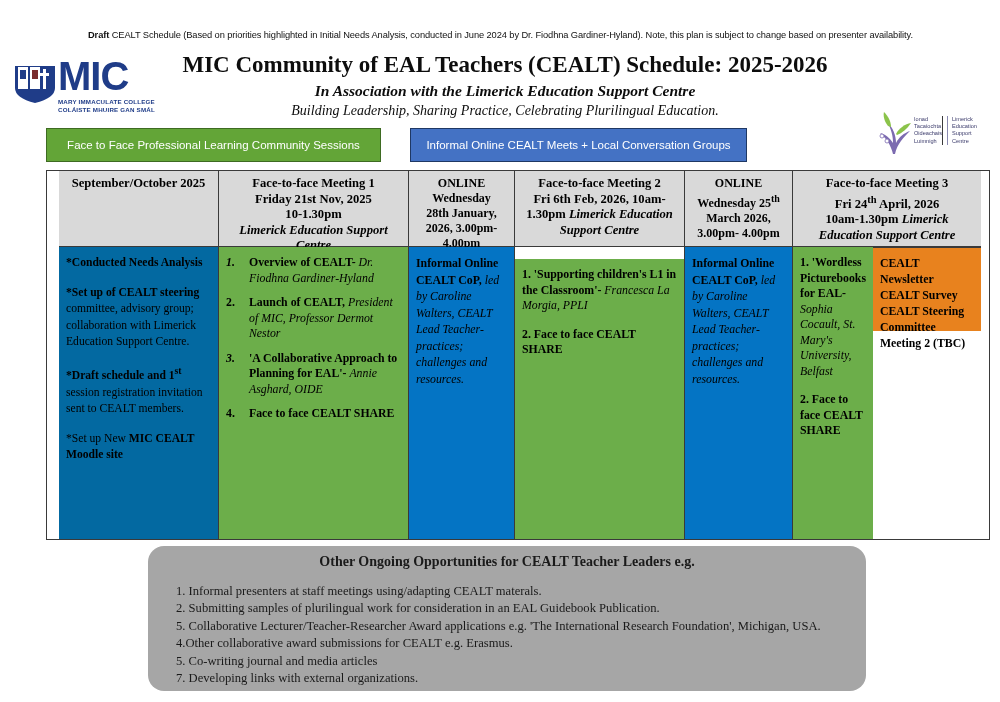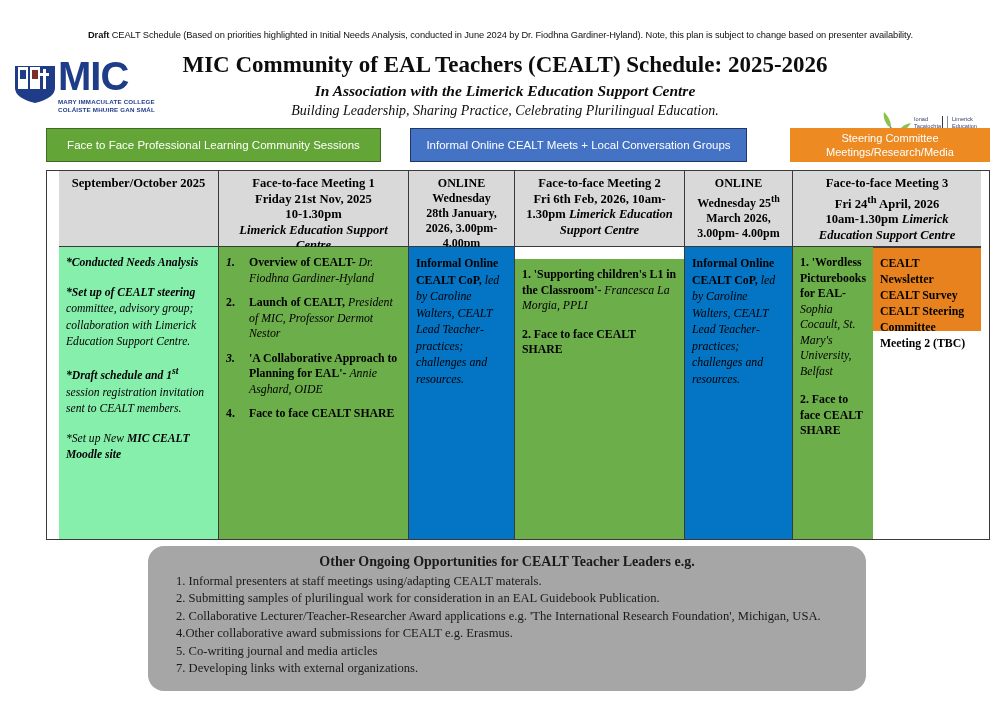--- a/index.html
+++ b/index.html
@@ -93,21 +93,21 @@
     padding:5px 5px 6px; text-align:center;
     font-size:12.6px; font-weight:bold; line-height:15.5px; color:#000;
     height:76px;
   }
   .head.small { font-size:12px; line-height:15px; }
   .head i { font-style:italic; }
 
   .body { flex:1; padding:8px 7px 6px; font-size:11.8px; line-height:15.5px; color:#000; }
   .body.green  { background:#6CAE4A; }
   .body.blue   { background:#0474C4; }
-  .body.orange { background:#86efac;font-style:italic; }
+  .body.orange { background:#0369a1; }
   .body b { font-weight:bold; }
   .body i { font-style:italic; }
 
   .c1 .body { font-size:11.6px; line-height:16.5px; }
   .c3 .body, .c5 .body { font-size:11.8px; line-height:16.5px; }
 
   .para { margin:0 0 13px 0; }
   .para:last-child { margin-bottom:0; }
   .tight { margin-bottom:0; }
 
@@ -125,21 +125,21 @@
                font-size:11.8px; line-height:16px; font-weight:bold;
                border-top:1.3px solid #3a3a3a; height:84px; }
 
   
   .ongoing {
     position:absolute; left:148px; top:546px; width:718px; height:145px;
     background:#A6A6A6; border-radius:16px; padding:7px 14px 6px;
     color:#1a1a1a;
   }
   .ongoing-title {
-    text-align:center; font-weight:bold; font-size:14px; line-height:18px; margin-bottom:2px;
+    text-align:center; font-weight:bold; font-size:14px; line-height:18px; margin-bottom:12px;
   }
   .ongoing-list { margin:0; padding:0; list-style:none; font-size:12.6px; line-height:17.4px; }
   .ongoing-list li { padding-left:14px; }
 </style>
 </head>
 <body>
 
 <div class="page">
 
   <div class="draft-note">
@@ -194,26 +194,20 @@
           <div>Support</div>
           <div>Centre</div>
         </div>
       </div>
     </div>
   </div>
 
   <div class="legend">
     <div class="legend-bar legend-green">Face to Face Professional Learning Community Sessions</div>
     <div class="legend-bar legend-blue">Informal Online CEALT Meets + Local Conversation Groups</div>
-    <div class="legend-bar legend-orange">
-      <div>
-        <div>Steering Committee</div>
-        <div>Meetings/Research/Media</div>
-      </div>
-    </div>
   </div>
 
   <div class="table">
 
     <div class="col c1">
       <div class="head">
         <span>September/October 2025</span>
       </div>
       <div class="body orange">
         <p class="para"><b>*Conducted Needs Analysis</b></p>
@@ -307,20 +301,20 @@
         </div>
       </div>
     </div>
   </div>
 
   <div class="ongoing">
     <div class="ongoing-title">Other Ongoing Opportunities for CEALT Teacher Leaders e.g.</div>
     <ul class="ongoing-list">
       <li>1. Informal presenters at staff meetings using/adapting CEALT materals.</li>
       <li>2.  Submitting samples of plurilingual work for consideration in an EAL Guidebook Publication.</li>
-      <li>2. Collaborative Lecturer/Teacher-Researcher Award applications e.g. 'The International Research Foundation', Michigan, USA.</li>
+      <li>5. Collaborative Lecturer/Teacher-Researcher Award applications e.g. 'The International Research Foundation', Michigan, USA.</li>
       <li>4.Other collaborative award submissions for CEALT e.g. Erasmus.</li>
       <li>5. Co-writing journal and media articles</li>
       <li>7. Developing links with external organizations.</li>
     </ul>
   </div>
 
 </div>
 
 </body></html>

